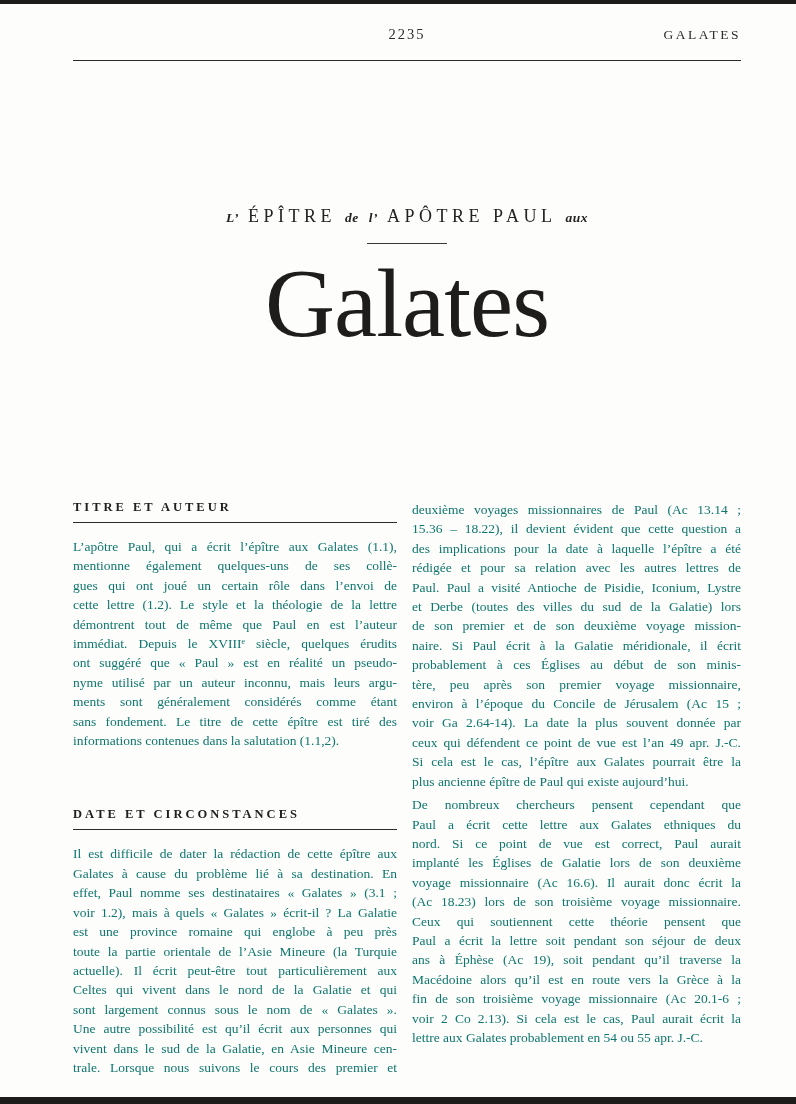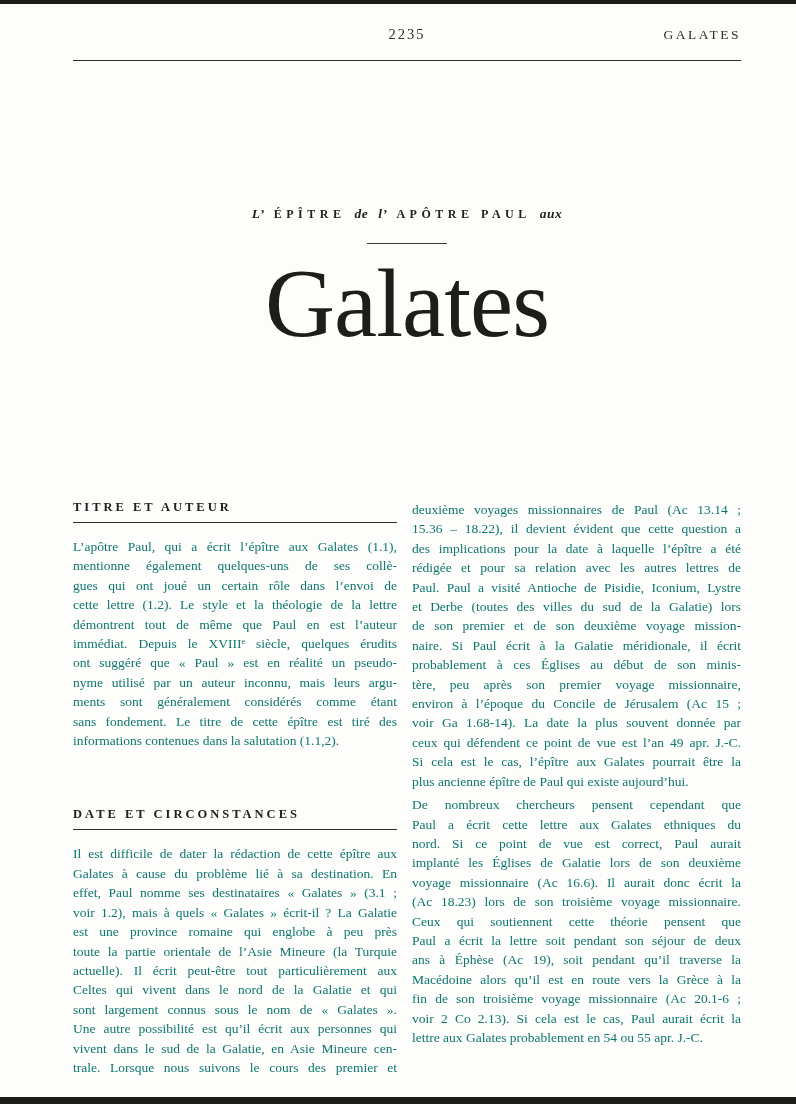--- a/index.html
+++ b/index.html
@@ -38,21 +38,21 @@
   .superscription {
     position: absolute; top: 206px; left: 73px; width: 668px;
     text-align: center; font-size: 14px; color: #242322;
     white-space: nowrap;
   }
   .superscription .it {
     font-style: italic; font-size: 13.5px; letter-spacing: 0.5px;
     font-weight: 600; padding: 0 5px;
   }
   .superscription .caps {
-    font-weight: 700; font-size: 12px; letter-spacing: 4.5px; padding: 0 4px;
+    font-weight: 400; font-size: 18px; letter-spacing: 4.5px; padding: 0 4px;
   }
   .title-rule {
     position: absolute; top: 243px; left: 367px; width: 80px;
     border-top: 1.6px solid #3a3938;
   }
   .book-title {
     position: absolute; top: 255px; left: 73px; width: 668px; margin: 0;
     text-align: center; font-size: 97px; line-height: 1; font-weight: 400;
     color: #1e1d1c; letter-spacing: -1px;
   }
@@ -139,21 +139,21 @@
             <div class="jline fitted">15.36 – 18.22), il devient évident que cette question a</div>
             <div class="jline fitted">des implications pour la date à laquelle l’épître a été</div>
             <div class="jline fitted">rédigée et pour sa relation avec les autres lettres de</div>
             <div class="jline fitted">Paul. Paul a visité Antioche de Pisidie, Iconium, Lystre</div>
             <div class="jline fitted">et Derbe (toutes des villes du sud de la Galatie) lors</div>
             <div class="jline fitted">de son premier et de son deuxième voyage mission-</div>
             <div class="jline fitted">naire. Si Paul écrit à la Galatie méridionale, il écrit</div>
             <div class="jline fitted">probablement à ces Églises au début de son minis-</div>
             <div class="jline fitted">tère, peu après son premier voyage missionnaire,</div>
             <div class="jline fitted">environ à l’époque du Concile de Jérusalem (Ac 15 ;</div>
-            <div class="jline fitted">voir Ga 1.68-14). La date la plus souvent donnée par</div>
+            <div class="jline fitted">voir Ga 2.64-14). La date la plus souvent donnée par</div>
             <div class="jline fitted">ceux qui défendent ce point de vue est l’an 49 apr. J.-C.</div>
             <div class="jline fitted">Si cela est le cas, l’épître aux Galates pourrait être la</div>
             <div class="jline lastline fitted">plus ancienne épître de Paul qui existe aujourd’hui.</div>
           </div>
           <div class="para">
             <div class="jline fitted">De nombreux chercheurs pensent cependant que</div>
             <div class="jline fitted">Paul a écrit cette lettre aux Galates ethniques du</div>
             <div class="jline fitted">nord. Si ce point de vue est correct, Paul aurait</div>
             <div class="jline fitted">implanté les Églises de Galatie lors de son deuxième</div>
             <div class="jline fitted">voyage missionnaire (Ac 16.6). Il aurait donc écrit la</div>

